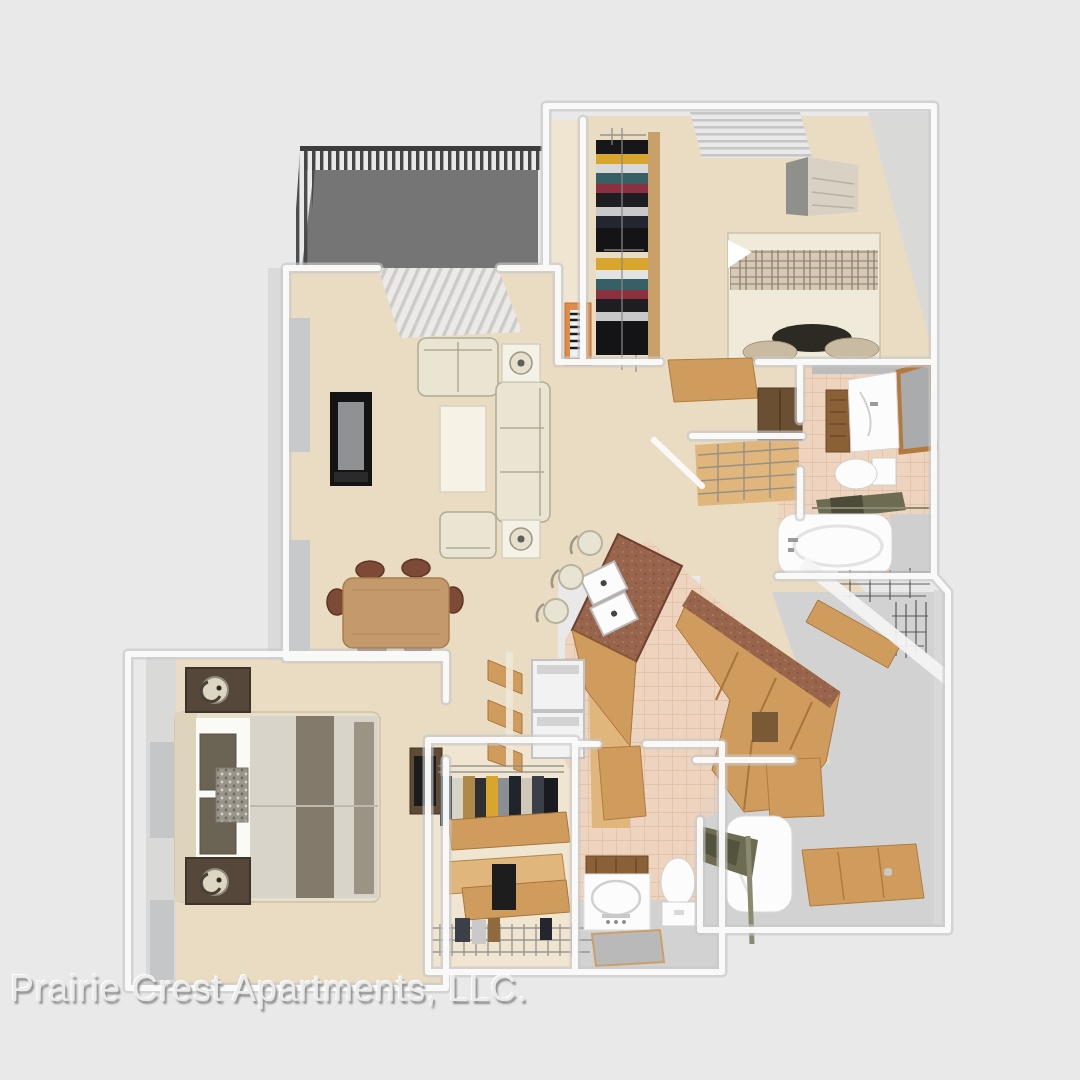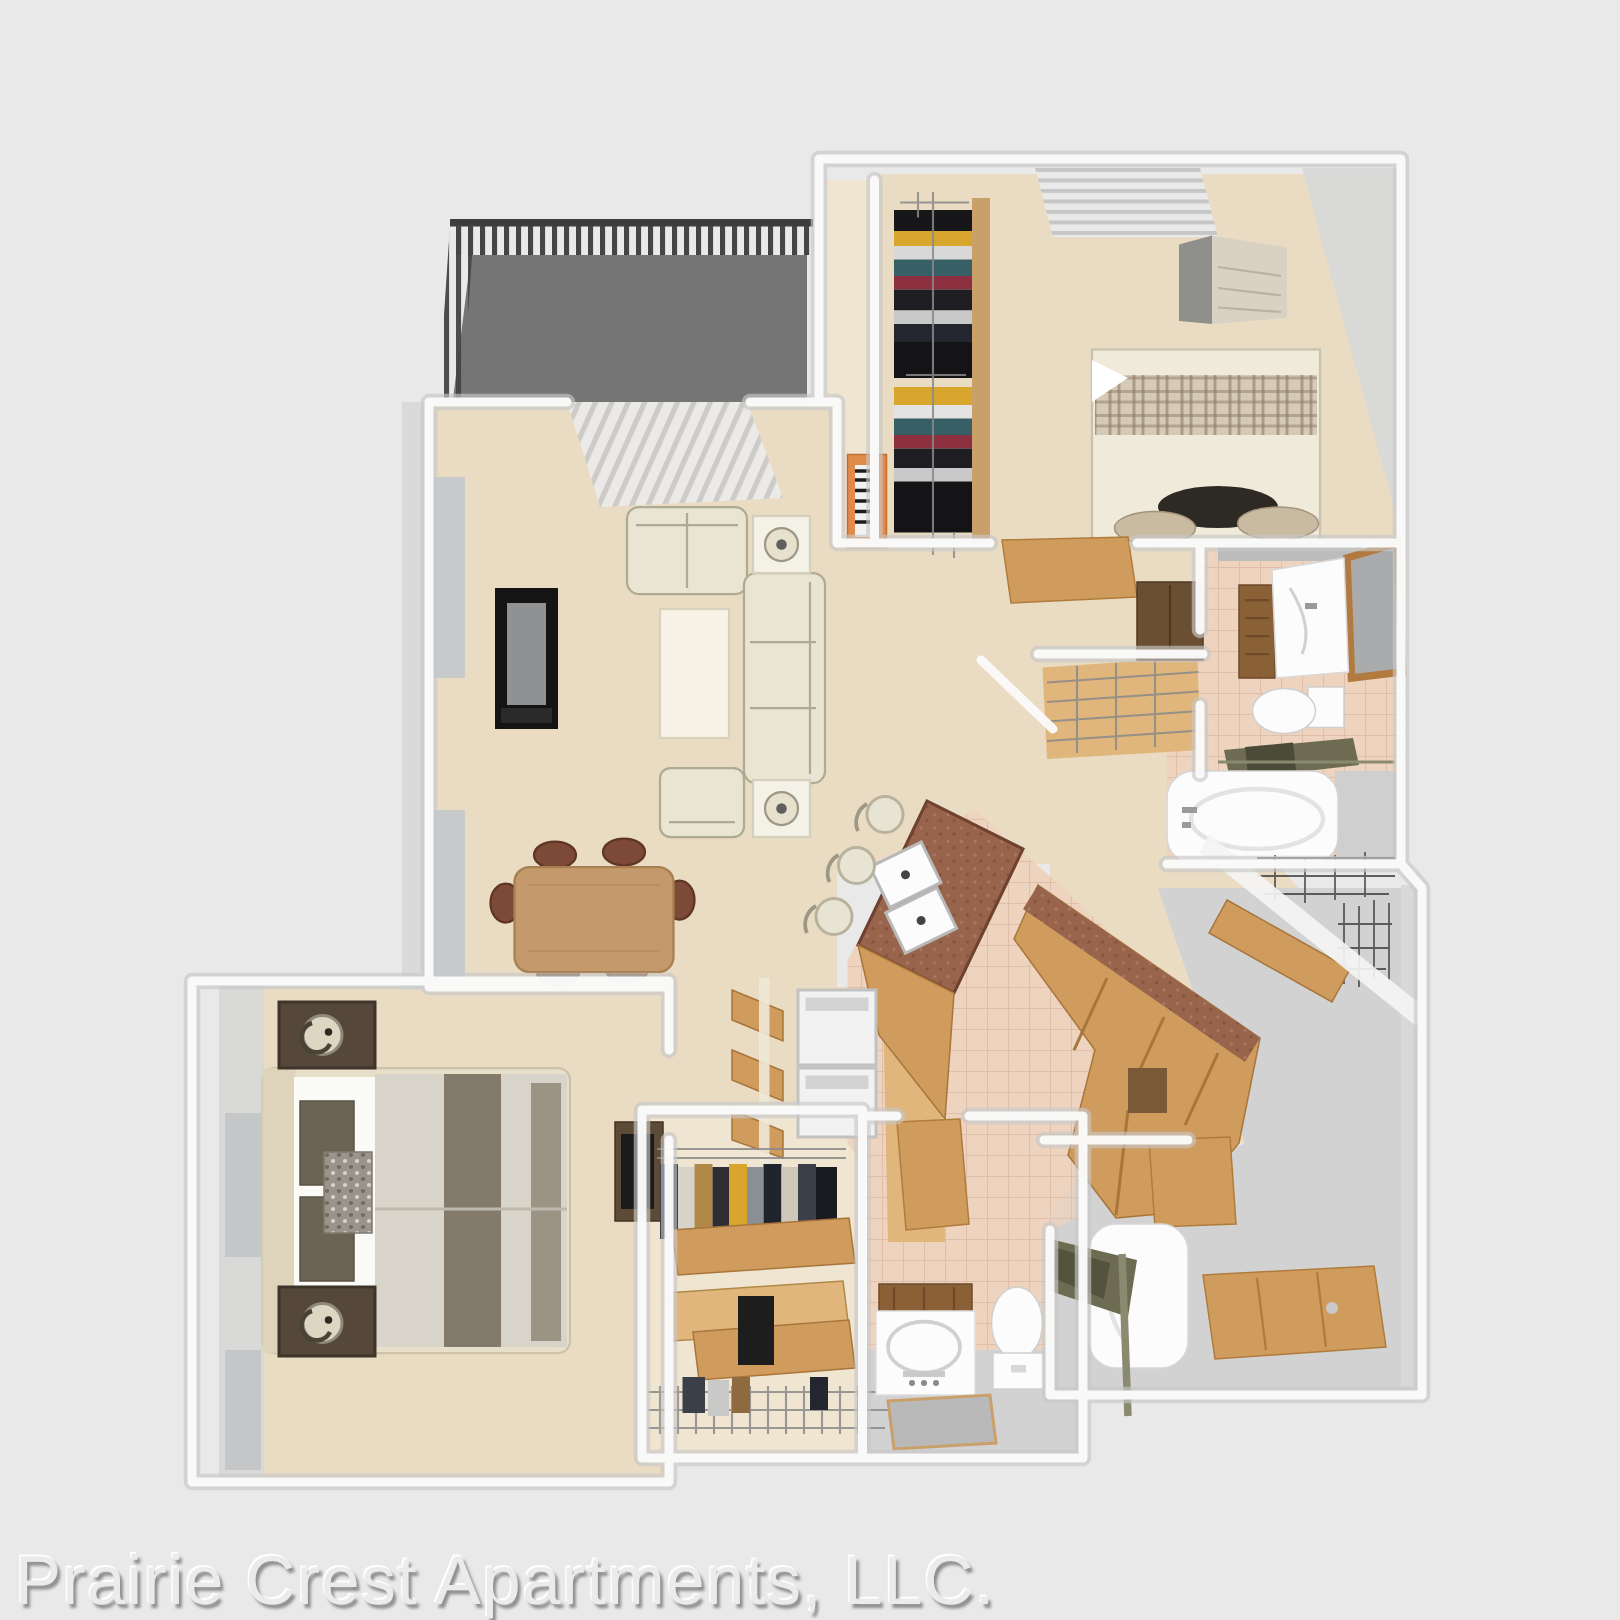--- a/index.html
+++ b/index.html
@@ -1,19 +1,19 @@
 <!DOCTYPE html>
 <html style="--bg: #e9e9e9; --caption: #ebebeb; --caption-shadow: #8f8f8f; --floor-beige: #e9dcc3; --floor-beige-light: #efe5d1; --tile-pink: #eed3bf; --tile-grout: #dfbfa9; --floor-gray: #d2d2d3; --balcony-floor: #757575; --railing: #454545; --wall-face: #d8d8d8; --wood: #d09c5e; --wood-light: #e0b67c; --wood-dark: #8a6136; --counter: #98644b; --cream: #e9e5d2; --white-fixture: #fcfcfc; --tv-black: #141414; --nightstand: #55483a; --quilt: #d8d4c9; --quilt-stripe: #837a6c; --pillow-dark: #2d2a24; --pillow-tan: #c9baa2; --towel: #6d6c52; --orange-shelf: #e18b4b;"><head>
 <meta charset="utf-8">
 <style>
   html,body{margin:0;padding:0;background:#e9e9e9;}
   .canvas{position:relative;width:1080px;height:1080px;overflow:hidden;
           background:var(--bg,#e9e9e9);font-family:"Liberation Sans",sans-serif;}
   .scene{position:absolute;left:0;top:0;}
-  .caption{position:absolute;left:10px;top:1026px;font-size:46px;letter-spacing:1px;
+  .caption{position:absolute;left:10px;top:968px;font-size:36px;letter-spacing:1px;
            color:var(--caption,#ebebeb);
            text-shadow:2px 3px 2px var(--caption-shadow,#8f8f8f), -1px -1px 0 rgba(255,255,255,.95);
            font-weight:400;white-space:nowrap;}
   .wallgray{stroke:#c8c8c8;stroke-width:11;fill:none;stroke-linejoin:round;stroke-linecap:round;opacity:.65;}
   .wallwhite{stroke:#fafafa;stroke-width:6;fill:none;stroke-linejoin:round;stroke-linecap:round;opacity:.97;}
   .sketch{stroke:#3c3c3c;stroke-width:1.2;fill:none;opacity:.8;}
   .wire{stroke:#8a8a8a;stroke-width:1.4;fill:none;opacity:.85;}
 </style>
 </head>
 <body>

